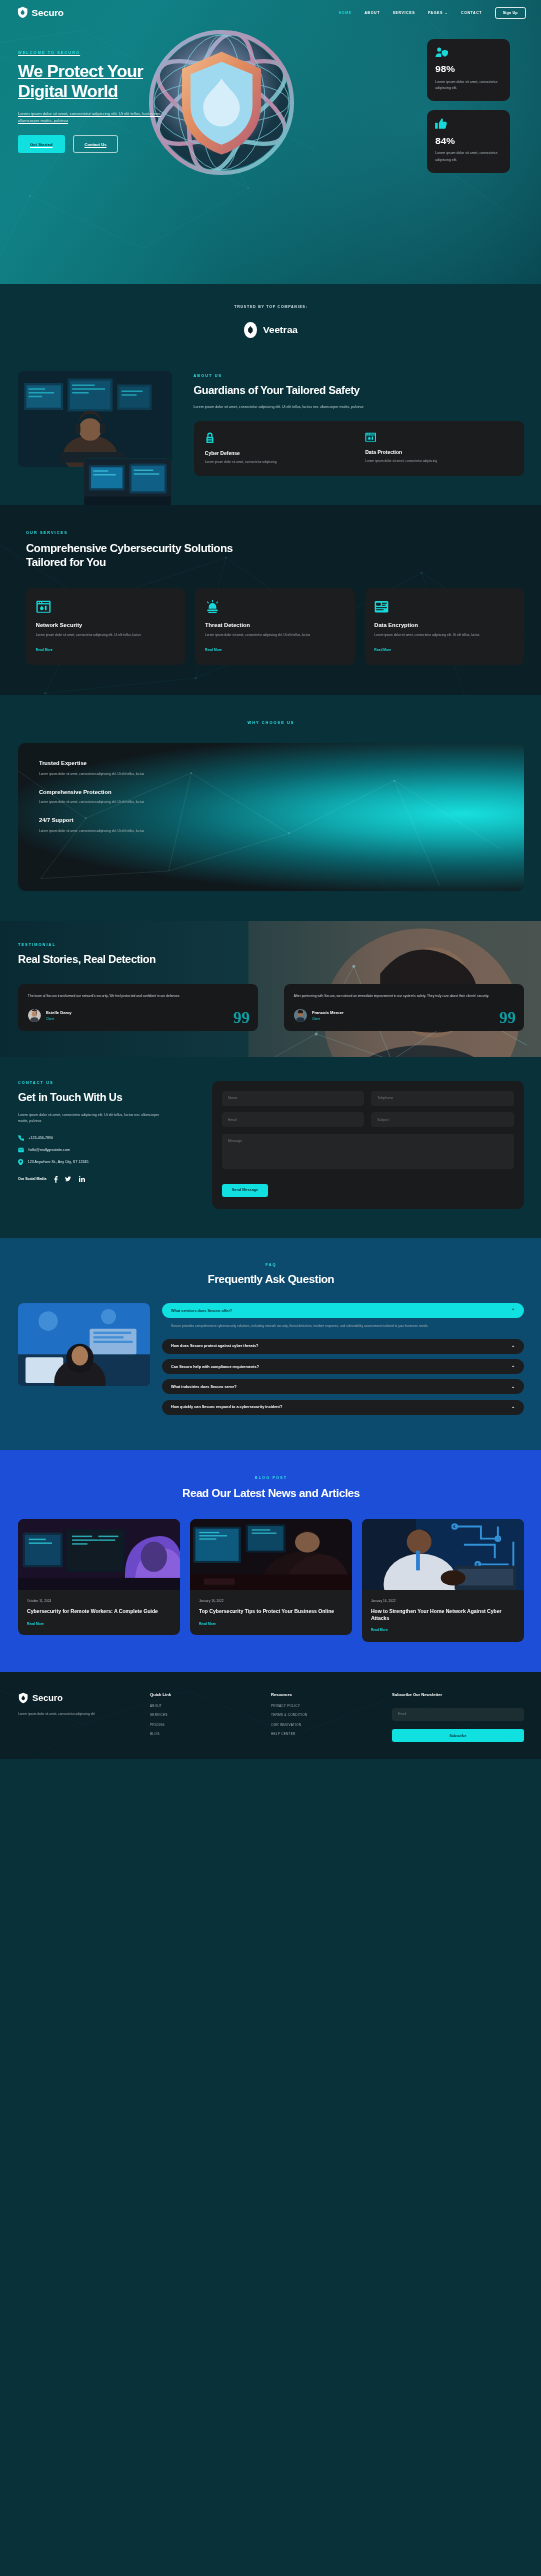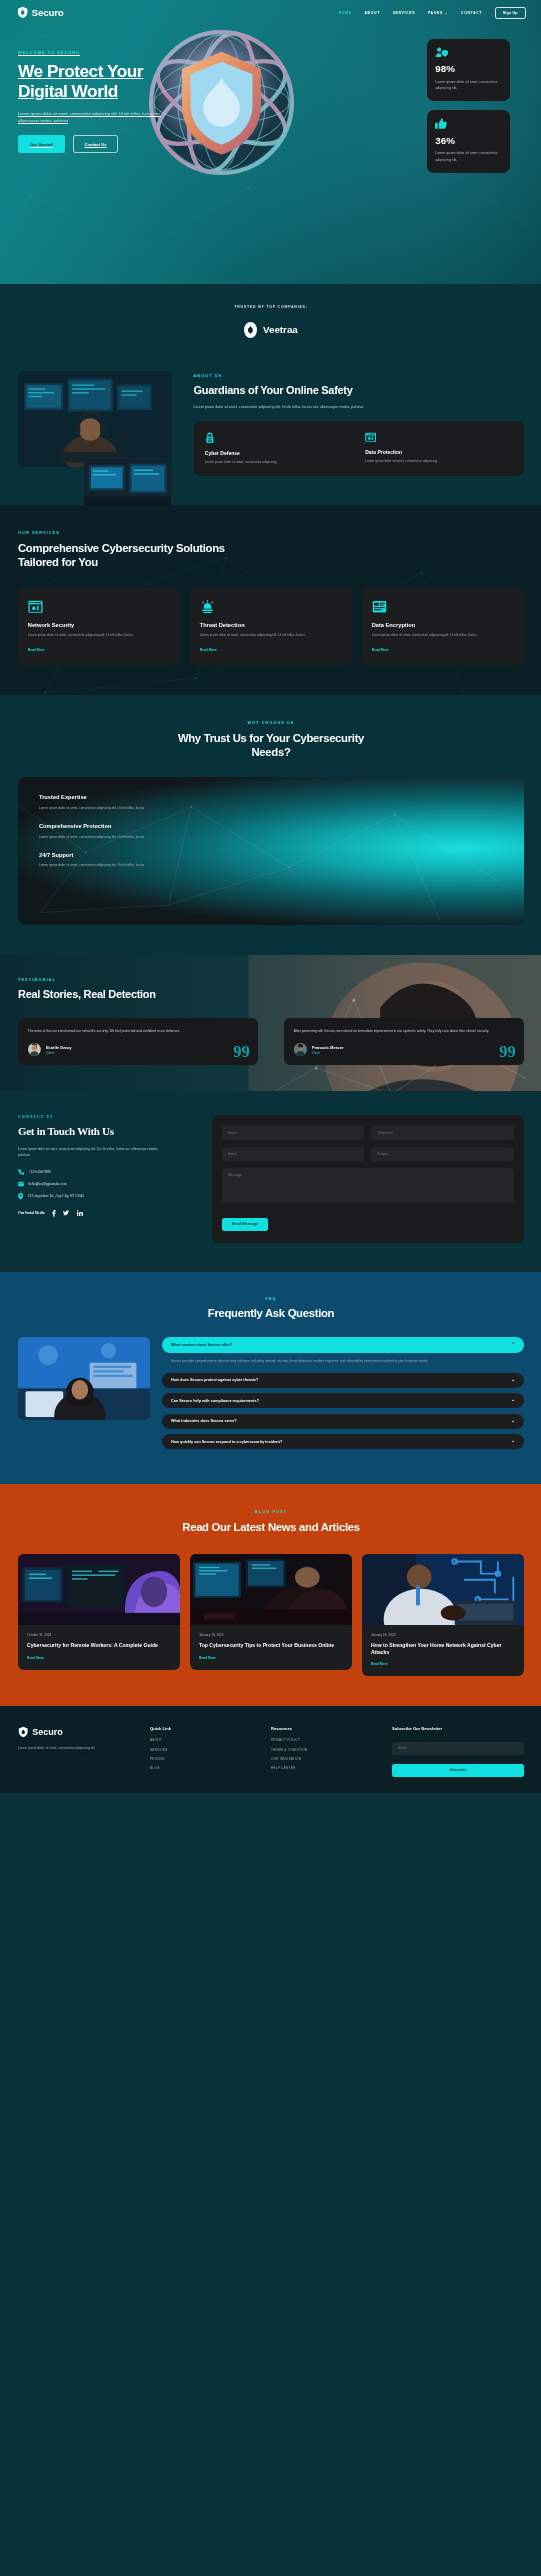--- a/index.html
+++ b/index.html
@@ -117,21 +117,21 @@
   .about-card { flex:1; }
   .ac-icon { color:#17d9d9; display:block; margin-bottom:6.8px; }
   .ac-title { font-size:5px; font-weight:bold; margin-bottom:3.8px; }
   .ac-txt { font-size:3.2px; line-height:1.8; color:#9aa4a6; }
 
   
   .services {
     background:#0a1f26; padding:25.6px 18px 30px; position:relative; overflow:hidden;
   }
   .sec-net { position:absolute; inset:0; opacity:.32; }
-  .services-inner { position:relative; z-index:2; }
+  .services-inner { position:relative; z-index:2;margin-left:8px; }
   .services-h2 {
     font-size:11.3px; font-weight:bold; line-height:1.25;
     letter-spacing:-0.3px; margin:6px 0 0; max-width:233px;
   }
   .svc-grid { display:flex; gap:9.8px; margin-top:19.6px; }
   .svc-card {
     flex:1; background:#1c1d1f; border-radius:6px; padding:11.3px 9.8px 12.8px;
   }
   .svc-icon { color:#17d9d9; display:block; margin-bottom:9px; }
   .svc-title { font-size:5.7px; font-weight:bold; margin-bottom:5.3px; }
@@ -183,21 +183,21 @@
   .testi-name { font-size:4.1px; font-weight:bold; margin-bottom:1.5px; }
   .testi-role { font-size:3.2px; color:#17d9d9; }
   .quote-mark {
     position:absolute; right:8.3px; bottom:4.5px;
     font-size:16.5px; font-weight:bold; color:#0f9ea4;
     font-family:"Liberation Serif", serif; line-height:1;
   }
 
   
   .contact { background:#08313a; padding:24px 18px 29px; display:flex; gap:16.5px; }
-  .contact-left { width:177px; flex:none;font-family:Liberation Serif, serif; }
+  .contact-left { width:177px; flex:none; }
   .contact-h2 {
     font-size:11px; font-weight:bold; line-height:1.22;
     letter-spacing:-0.3px; margin:6px 0 7.5px; max-width:128px;
   }
   .contact-p { font-size:3.5px; line-height:1.9; color:#b7cbcd; margin-bottom:9.8px; max-width:150px; }
   .contact-row { display:flex; align-items:center; gap:4.5px; margin-bottom:6px; }
   .contact-row-icon { color:#17d9d9; flex:none; display:block; }
   .contact-row-txt { font-size:3.6px; color:#dfeaeb; }
   .social-row { display:flex; align-items:center; gap:7.5px; margin-top:10.5px; }
   .social-label { font-size:3.5px; font-weight:bold; color:#fff; }
@@ -237,21 +237,21 @@
   .faq-q {
     display:flex; align-items:center; justify-content:space-between;
     background:#1c1d1f; border-radius:10.5px; padding:5.3px 9px;
     font-size:3.8px; font-weight:bold; color:#fff; cursor:pointer;
   }
   .faq-q.open { background:#11e0e0; color:#06333a; border-radius:10.5px; }
   .faq-chev { font-size:4.5px; line-height:1; }
   .faq-a { font-size:3.2px; line-height:1.85; color:#9fabad; padding:6px 9px 3px; }
 
   
-  .blog { background:#c2410c; padding:25.6px 18px 30px; text-align:center; }
+  .blog { background:#1d4ed8; padding:25.6px 18px 30px; text-align:center; }
   .blog-h2 {
     font-size:11.3px; font-weight:bold; line-height:1.25;
     letter-spacing:-0.3px; margin:6px auto 0; max-width:218px;
   }
   .blog-grid { display:flex; gap:9.8px; margin-top:19.6px; text-align:left; align-items:flex-start; }
   .blog-card { flex:1; background:#1c1d1f; border-radius:6px; overflow:hidden; }
   .blog-img { width:100%; height:71px; display:block; }
   .blog-meta { padding:8.3px 9px 9.8px; }
   .blog-date { font-size:3.2px; color:#aeb6b8; margin-bottom:5.3px; }
   .blog-title { font-size:5.1px; font-weight:bold; line-height:1.32; margin-bottom:6.8px; }
@@ -375,21 +375,21 @@
           <path d="M19 5 L25 7.4v4.2c0 3.4-2.6 5.8-6 6.9-3.4-1.1-6-3.5-6-6.9V7.4Z"></path>
         </svg>
         <div class="stat-val">98%</div>
         <div class="stat-txt">Lorem ipsum dolor sit amet, consectetur adipiscing elit.</div>
       </div>
       <div class="stat-card">
         <svg class="stat-icon" width="12" height="11.3" viewBox="0 0 22 21" fill="currentColor">
           <rect x="0" y="9" width="5" height="11" rx="1"></rect>
           <path d="M7 20V9.5L12 1c2 0 3 1.2 2.6 3.2L14 7h5.4c1.6 0 2.7 1.4 2.3 3l-1.6 7.2c-.3 1.5-1.5 2.8-3 2.8Z"></path>
         </svg>
-        <div class="stat-val">36%</div>
+        <div class="stat-val">84%</div>
         <div class="stat-txt">Lorem ipsum dolor sit amet, consectetur adipiscing elit.</div>
       </div>
     </div>
   </section>
 
   <section class="trusted">
     <div class="trusted-label">TRUSTED BY TOP COMPANIES:</div>
     <div class="trusted-logo">
       <span class="trusted-badge">
         <svg width="6.8" height="8.3" viewBox="0 0 14 18" fill="#0a1f26">
@@ -441,21 +441,21 @@
               <rect x="12" y="20" width="30" height="2"></rect>
             <rect x="66" y="14" width="26" height="2"></rect>
               <rect x="66" y="19" width="34" height="2"></rect>
           </g>
           <rect x="0" y="50" width="118" height="18" fill="#0b1a22"></rect>
         </svg>
       </div>
     </div>
     <div class="about-right">
       <div class="eyebrow">ABOUT US</div>
-      <h2 class="about-h2">Guardians of Your Online Safety</h2>
+      <h2 class="about-h2">Guardians of Your Tailored Safety</h2>
       <p class="about-p">Lorem ipsum dolor sit amet, consectetur adipiscing elit. Ut elit tellus, luctus nec ullamcorper mattis, pulvinar</p>
       <div class="about-cards">
         <div class="about-card">
           <svg class="ac-icon" width="9.8" height="11.3" viewBox="0 0 18 21" fill="currentColor">
             <path d="M4 9V6a5 5 0 0 1 10 0v3h-2.5V6a2.5 2.5 0 0 0-5 0v3Z"></path>
             <rect x="2.5" y="9" width="13" height="11.5" rx="1.5"></rect>
             <g fill="#08313a">
                 <rect x="5" y="11.5" width="8" height="1.4"></rect>
                 <rect x="5" y="14.4" width="8" height="1.4"></rect>
                 <rect x="5" y="17.3" width="8" height="1.4"></rect>
@@ -546,21 +546,20 @@
           <div class="svc-title">Data Encryption</div>
           <div class="svc-txt">Lorem ipsum dolor sit amet, consectetur adipiscing elit. Ut elit tellus, luctus</div>
           <div class="read-more">Read More</div>
         </div>
       </div>
     </div>
   </section>
 
   <section class="why">
     <div class="eyebrow">WHY CHOOSE US</div>
-    <h2 class="why-h2">Why Trust Us for Your Cybersecurity Needs?</h2>
     <div class="why-panel">
       <svg style="position:absolute;inset:0;opacity:.4" viewBox="0 0 672 197" preserveAspectRatio="none">
         <g stroke="#bff4f4" stroke-width="0.5" fill="none" opacity="0.6">
           <path d="M-10 30 L90 100 L30 180 M90 100 L230 40 L360 120 L500 50 L640 140"></path>
           <path d="M230 40 L200 170 L360 120 M500 50 L560 190 M30 180 L200 170"></path>
         </g>
         <g fill="#d8fbfb" opacity="0.55">
           <circle cx="90" cy="100" r="1.3"></circle>
             <circle cx="230" cy="40" r="1.3"></circle>
           <circle cx="360" cy="120" r="1.3"></circle>

